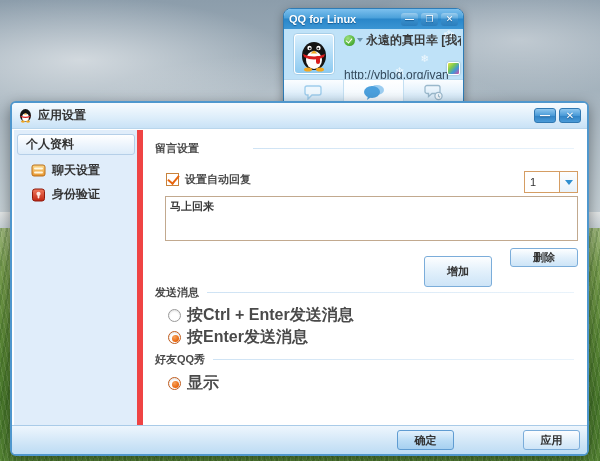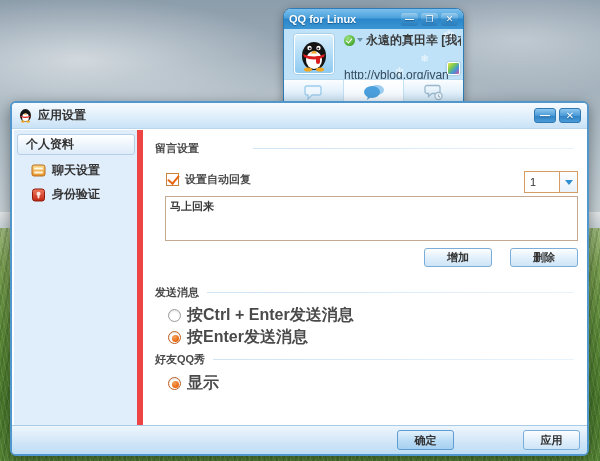--- a/index.html
+++ b/index.html
@@ -112,21 +112,21 @@
   .combo-arrow { width:0; height:0; border-left:4px solid transparent; border-right:4px solid transparent;
     border-top:5px solid #2f8fd0; }
 
   .reply-textarea { position:absolute; left:21px; right:6px; top:66px; height:45px;
     border:1px solid #c2a98f; background:#fff; resize:none; font-family:inherit;
     font-size:11px; font-weight:bold; color:#3a3a3a; padding:2px 4px; outline:none; }
 
   .btn { border:1px solid #7badda; border-radius:3px; color:#333; font-size:11px; font-weight:bold;
     background:linear-gradient(#fdfeff, #e2f0fb 50%, #cde4f7); cursor:default;
     font-family:inherit; }
-  .btn-add { position:absolute; right:92px; top:118px; width:68px; height:19px; }
+  .btn-add { position:absolute; right:92px; top:126px; width:68px; height:31px; }
   .btn-del { position:absolute; right:6px; top:118px; width:68px; height:19px; }
 
   .radio-row { position:absolute; display:flex; align-items:center; }
   .radio { width:13px; height:13px; border-radius:50%; background:#fff; border:1px solid #9a9a9a;
     position:relative; flex:0 0 auto; box-shadow:inset 0 1px 2px rgba(0,0,0,.12); }
   .radio.checked { border-color:#bf5c1e; }
   .radio.checked::after { content:""; position:absolute; left:3px; top:3px; width:7px; height:7px;
     border-radius:50%; background:radial-gradient(circle at 35% 30%, #f7a25a, #e8650d 70%); }
   .radio-label { font-size:16px; color:#4a4a4a; font-weight:bold; margin-left:6px; }
 

